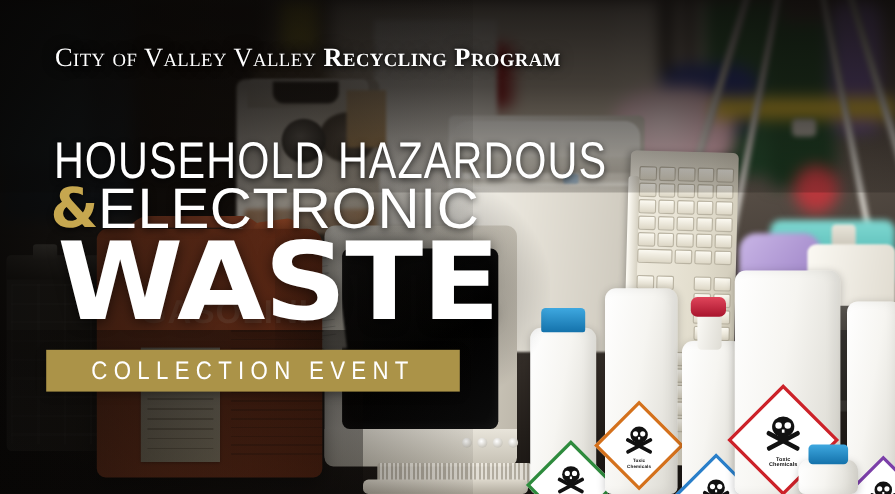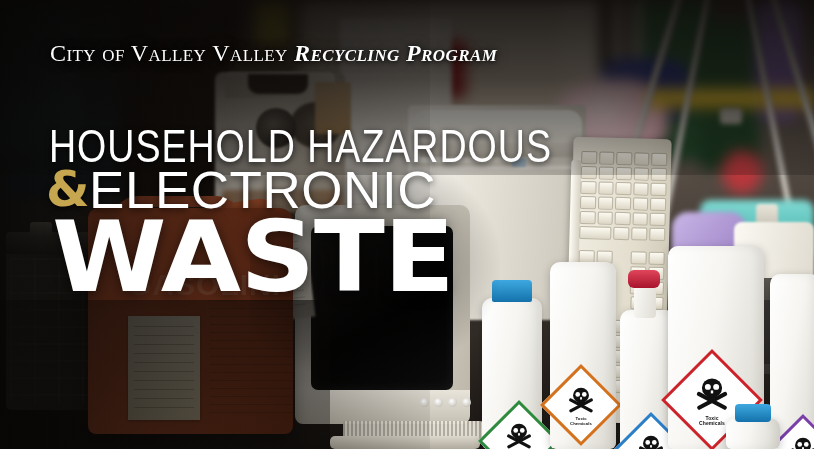--- a/index.html
+++ b/index.html
@@ -352,21 +352,21 @@
 
   
   .kicker {
     position:absolute; left:50px; top:40px;
     font-family:"Liberation Serif", serif;
     font-size:24px; color:#fff;
     font-variant:small-caps; letter-spacing:.4px;
     text-shadow:0 1px 4px rgba(0,0,0,.9), 0 0 12px rgba(0,0,0,.6);
     white-space:nowrap;
   }
-  .kicker .b { font-weight:bold;font-style:italic; }
+  .kicker .b { font-weight:bold; }
 
   .line1 {
     position:absolute; left:49px; top:122px;
     font-family:"Liberation Sans Narrow","Liberation Sans", sans-serif;
     font-size:47px; line-height:1; color:#fff;
     font-weight:300; letter-spacing:1.2px;
     transform:scaleX(.80); transform-origin:left center;
     white-space:nowrap;
     text-shadow:0 2px 7px rgba(0,0,0,.75);
   }
@@ -732,14 +732,17 @@
 
   <div class="line1">HOUSEHOLD HAZARDOUS</div>
 
   <div class="line2wrap">
     <span class="amp">&amp;</span>
     <span class="line2">ELECTRONIC</span>
   </div>
 
   <div class="line3">WASTE</div>
 
+  <div class="cta">
+    <span class="cta-text">COLLECTION EVENT</span>
+  </div>
 
 </div>
 
 </body></html>

